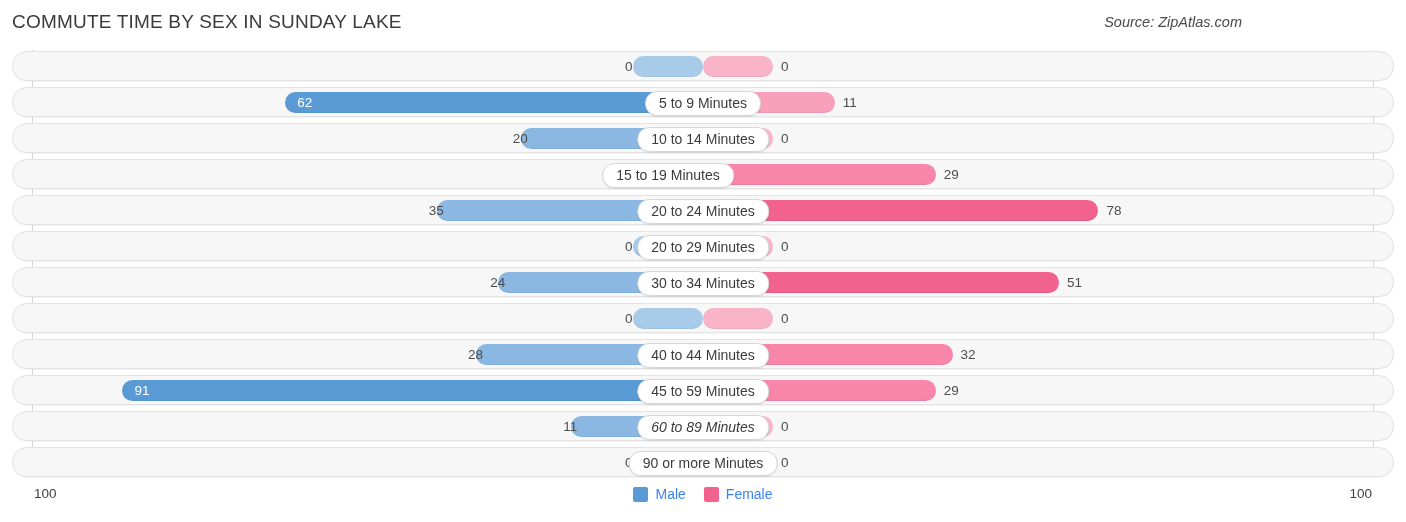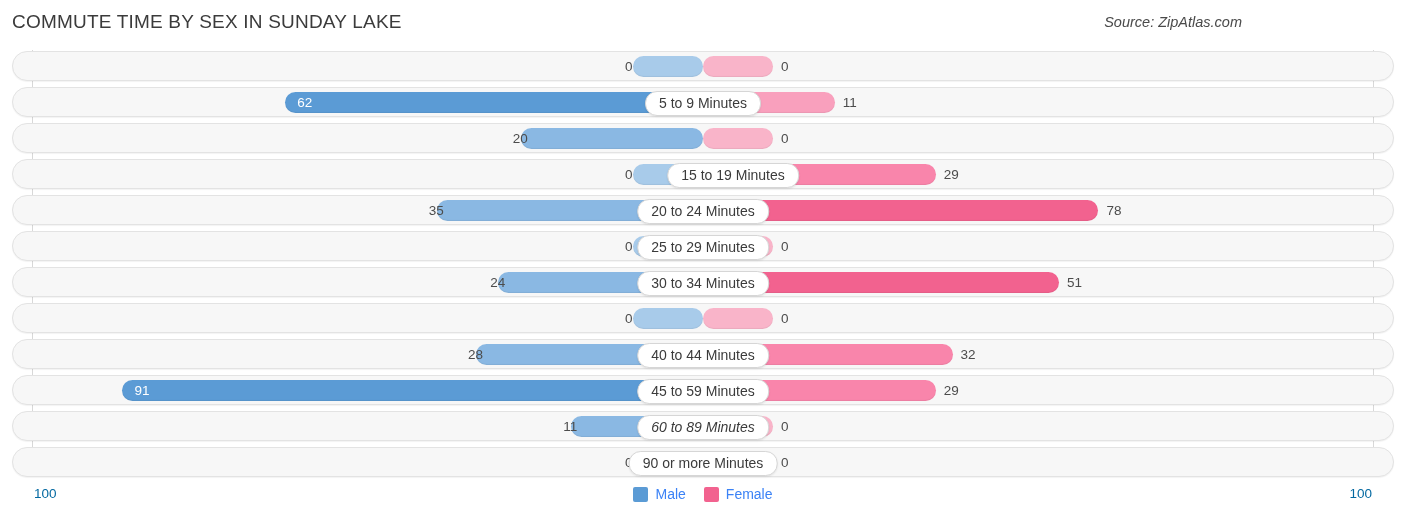--- a/index.html
+++ b/index.html
@@ -69,21 +69,21 @@
     font-size:14px;color:#3b3b3b;white-space:nowrap;
     padding:0 13px;
     transform:translateX(-50%);
     box-shadow:0 1px 2px rgba(0,0,0,.08);
     z-index:5;
   }
 
   
   .footer{position:absolute;left:0;top:480px;width:1406px;height:42px;}
   .axis-label{
-    position:absolute;top:6px;font-size:13.5px;color:#0369a1;white-space:nowrap;
+    position:absolute;top:6px;font-size:13.5px;color:#404040;white-space:nowrap;
   }
   .axis-label.left{left:34px;}
   .axis-label.right{right:34px;}
   .legend{
     position:absolute;left:0;right:0;top:6px;
     display:flex;justify-content:center;align-items:center;gap:18px;
   }
   .legend-item{display:flex;align-items:center;gap:7px;}
   .swatch{width:15px;height:15px;border-radius:2px;display:inline-block;}
   .legend-text{font-size:14px;color:#3b82f6;white-space:nowrap;}
@@ -118,47 +118,48 @@
             <div class="val" style="left: 829.71px;">11</div>
             <div class="cat-pill" style="left: 690px;">5 to 9 Minutes</div>
           </div>
         </div>
         <div class="row" style="top: 77px;">
           <div class="row-inner">
             <div class="bar male " style="left: 507.8px; width: 182.2px;"></div>
             <div class="bar female " style="left: 690px; width: 70px; background: rgb(249, 180, 201);"></div>
             <div class="val" style="right: 1380px; left: 499.8px; transform: translateX(-100%);">20</div>
             <div class="val" style="left: 768px;">0</div>
+            <div class="cat-pill" style="left: 690px;">10 to 14 Minutes</div>
           </div>
         </div>
         <div class="row" style="top: 113px;">
           <div class="row-inner">
             <div class="bar male " style="left: 620px; width: 70px; background: rgb(168, 203, 234);"></div>
             <div class="bar female mid" style="left: 690px; width: 232.69px;"></div>
             <div class="val" style="right: 1380px; left: 612px; transform: translateX(-100%);">0</div>
             <div class="val" style="left: 930.69px;">29</div>
-            <div class="cat-pill" style="left: 720px;">15 to 19 Minutes</div>
+            <div class="cat-pill" style="left: 655px;">15 to 19 Minutes</div>
           </div>
         </div>
         <div class="row" style="top: 149px;">
           <div class="row-inner">
             <div class="bar male " style="left: 423.65px; width: 266.35px;"></div>
             <div class="bar female strong" style="left: 690px; width: 395.38px;"></div>
             <div class="val" style="right: 1380px; left: 415.65px; transform: translateX(-100%);">35</div>
             <div class="val" style="left: 1093.38px;">78</div>
             <div class="cat-pill" style="left: 690px; text-align: center;">20 to 24 Minutes</div>
           </div>
         </div>
         <div class="row" style="top: 185px;">
           <div class="row-inner">
             <div class="bar male " style="left: 620px; width: 70px; background: rgb(168, 203, 234);"></div>
             <div class="bar female " style="left: 690px; width: 70px; background: rgb(249, 180, 201);"></div>
             <div class="val" style="right: 1380px; left: 612px; transform: translateX(-100%);">0</div>
             <div class="val" style="left: 768px;">0</div>
-            <div class="cat-pill" style="left: 690px;">25 to 29 Minutes</div>
+            <div class="cat-pill" style="left: 690px;">20 to 29 Minutes</div>
           </div>
         </div>
         <div class="row" style="top: 221px;">
           <div class="row-inner">
             <div class="bar male " style="left: 485.36px; width: 204.64px;"></div>
             <div class="bar female strong" style="left: 690px; width: 356.11px;"></div>
             <div class="val" style="right: 1380px; left: 477.36px; transform: translateX(-100%);">24</div>
             <div class="val" style="left: 1054.11px;">51</div>
             <div class="cat-pill" style="left: 690px;">30 to 34 Minutes</div>
           </div>

